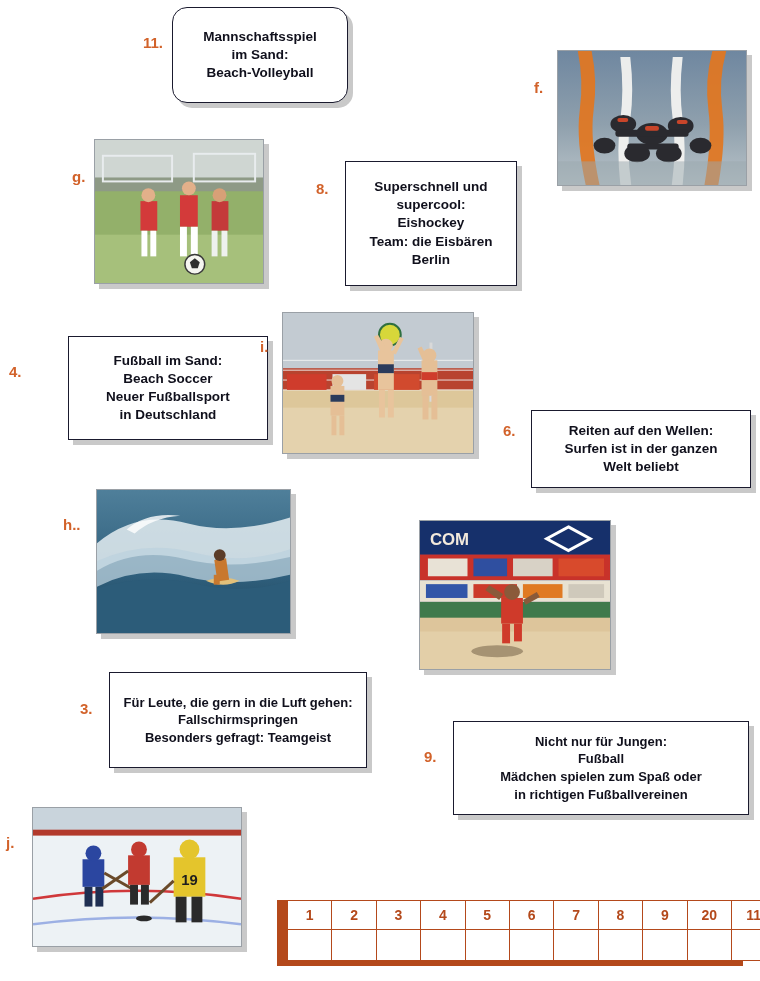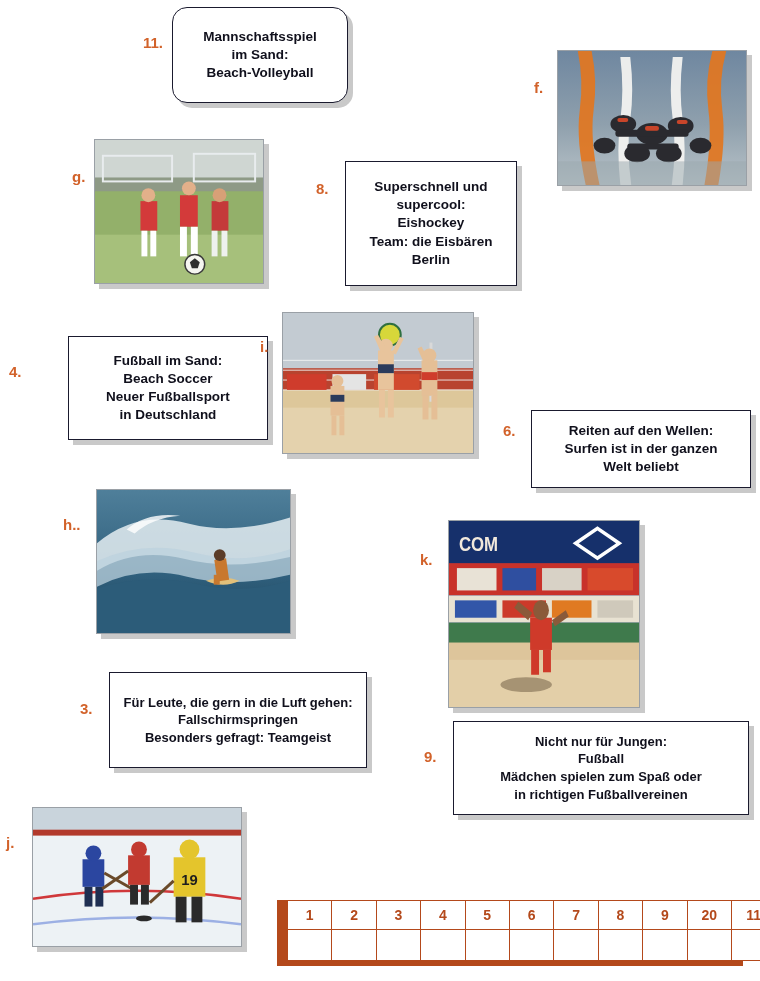--- a/index.html
+++ b/index.html
@@ -274,21 +274,21 @@
       <g>
         <path d="M110 92 q18 -6 34 0 q-16 8 -34 0 z" fill="#e2c07a"></path>
         <rect x="120" y="70" width="12" height="22" fill="#c8782e" transform="rotate(-8 126 81)"></rect>
         <circle cx="124" cy="66" r="6" fill="#5b3c28"></circle>
         <rect x="118" y="86" width="6" height="10" fill="#c8782e"></rect>
       </g>
     </svg>
   </div>
 
   <div class="marker" style="left:420px; top:535px;">k.</div>
-  <div class="photo" style="left:448px; top:520px; width:192px; height:188px;">
+  <div class="photo" style="left:419px; top:520px; width:192px; height:150px;">
     <svg viewBox="0 0 192 150" preserveAspectRatio="none">
       <rect x="0" y="0" width="192" height="98" fill="#1f3f86"></rect>
       <rect x="0" y="96" width="192" height="54" fill="#ddc59b"></rect>
       <rect x="0" y="112" width="192" height="38" fill="#e3cfa8"></rect>
 
       <rect x="0" y="0" width="192" height="34" fill="#16306b"></rect>
       <text x="10" y="24" font-family="Liberation Sans, sans-serif" font-size="17" font-weight="bold" fill="#f2e9dc">COM</text>
       <path d="M150 6 l22 12 -22 12 -22 -12 z" fill="none" stroke="#ffffff" stroke-width="3"></path>
 
       <rect x="0" y="34" width="192" height="26" fill="#c8322a"></rect>

